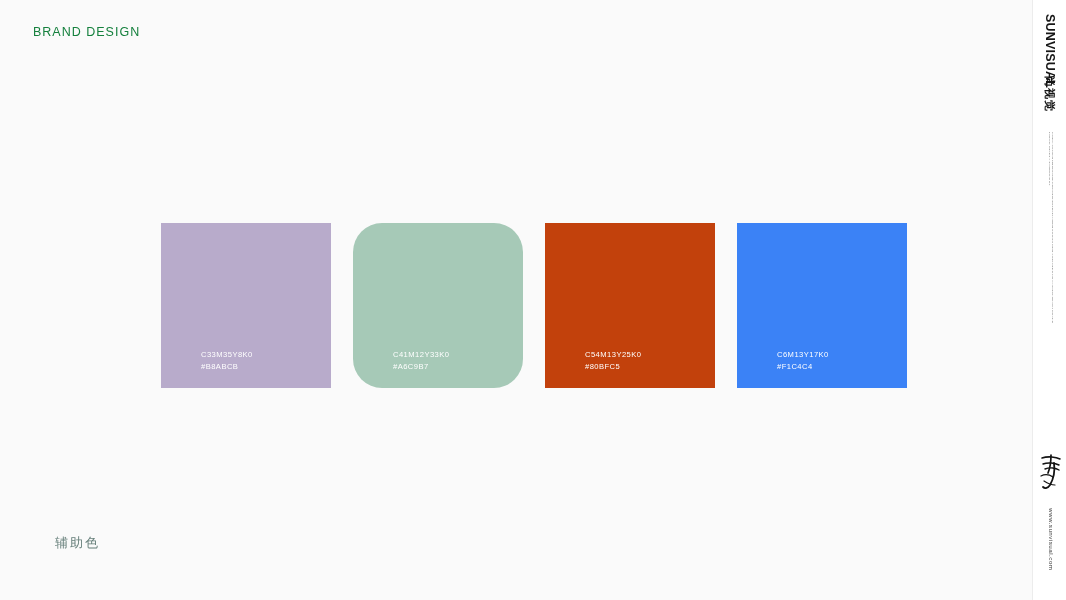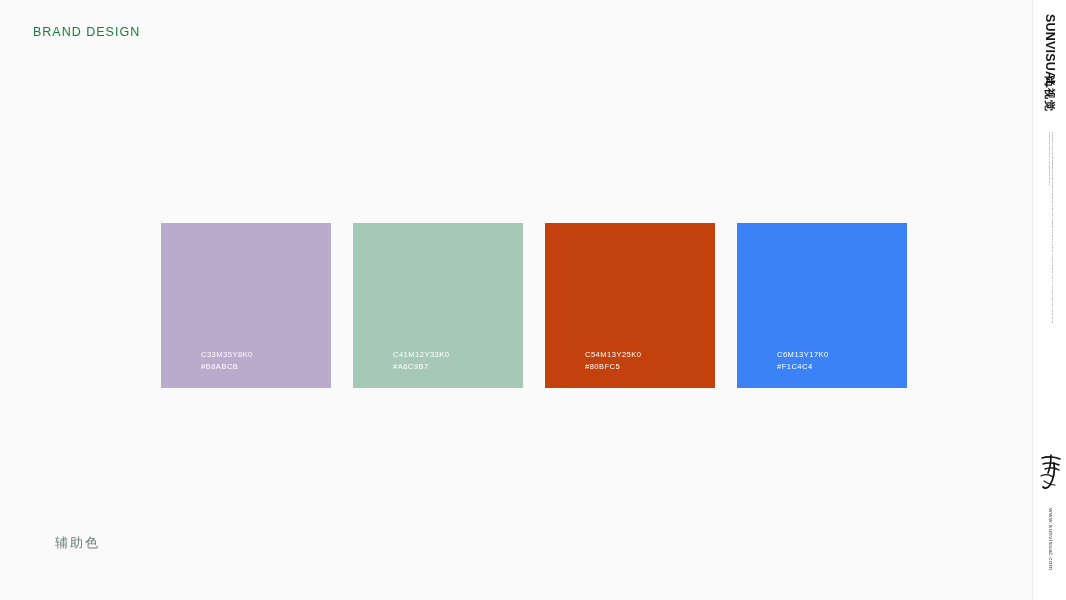--- a/index.html
+++ b/index.html
@@ -157,21 +157,21 @@
 
   <div class="swatch-strip">
 
     <div class="swatch" id="sw0" style="background: rgb(184, 171, 203);">
       <div class="swatch-labels">
         <span class="swatch-cmyk">C33M35Y8K0</span>
         <span class="swatch-hex">#B8ABCB</span>
       </div>
     </div>
 
-    <div class="swatch" id="sw1" style="background: rgb(166, 201, 183);">
+    <div class="swatch" id="sw1" style="background: rgb(166, 201, 183); border-radius: 29px;">
       <div class="swatch-labels">
         <span class="swatch-cmyk">C41M12Y33K0</span>
         <span class="swatch-hex">#A6C9B7</span>
       </div>
     </div>
 
     <div class="swatch" id="sw2" style="background: #c2410c;">
       <div class="swatch-labels">
         <span class="swatch-cmyk">C54M13Y25K0</span>
         <span class="swatch-hex">#80BFC5</span>

